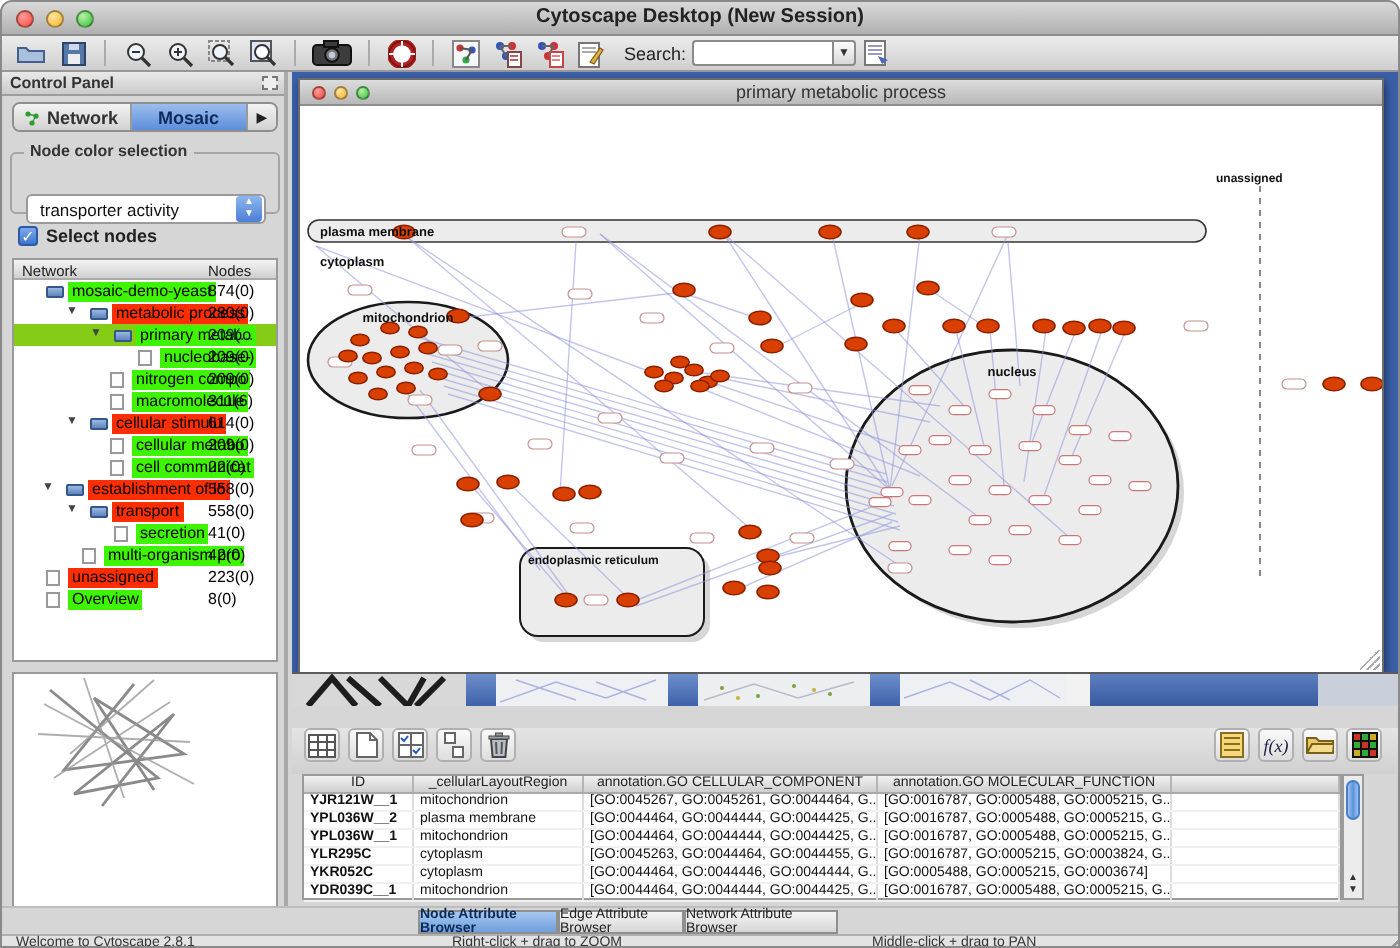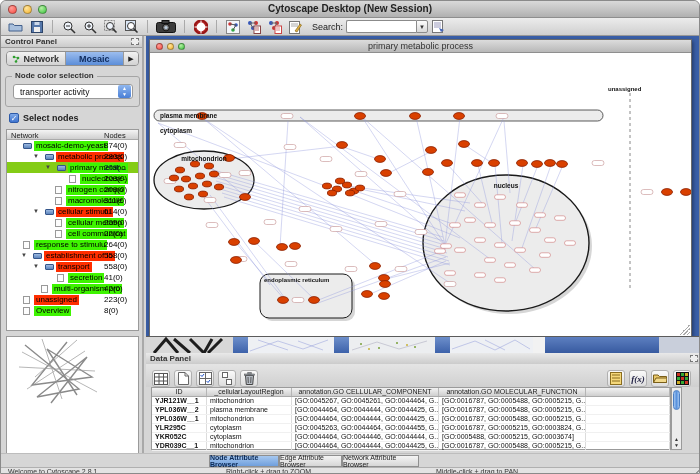--- a/index.html
+++ b/index.html
@@ -32,21 +32,21 @@
   .cpanel{position:absolute;left:0;top:0;width:143px;height:431px;background:#d6d6d6;border-right:2px solid #a9a9a9;}
   .panel-hdr{position:absolute;left:0;top:0;width:100%;height:12px;background:linear-gradient(#e9e9e9,#cbcbcb);border-bottom:1px solid #9d9d9d;font-size:8px;font-weight:bold;color:#333;padding:1px 4px;}
   .float-ico{position:absolute;right:3px;top:2px;width:8px;height:7px;border:1px dashed #777;background:#eee;}
   .cp-tabs{position:absolute;left:5px;top:15px;width:133px;height:15px;display:flex;border:1px solid #8f8f8f;border-radius:4px;overflow:hidden;background:#dcdcdc;}
   .cp-tab{flex:1;display:flex;align-items:center;justify-content:center;font-size:9px;font-weight:bold;color:#333;background:linear-gradient(#f2f2f2,#d2d2d2);border-right:1px solid #9a9a9a;}
   .cp-tab.sel{background:linear-gradient(#9cbdee,#5c8ed9);color:#0e2a5c;}
   .cp-tab-arrow{width:14px;display:flex;align-items:center;justify-content:center;font-size:7px;color:#222;background:linear-gradient(#f2f2f2,#d2d2d2);}
   .net-glyph{width:8px;height:8px;margin-right:3px;}
   .groupbox{position:absolute;left:4px;top:40px;width:135px;height:31px;border:1px solid #a5a5a5;border-radius:3px;}
   .gb-title{position:absolute;left:6px;top:-6px;background:#d6d6d6;padding:0 3px;font-size:8px;font-weight:bold;color:#333;}
-  .combo{position:absolute;left:7px;top:7px;width:120px;height:15px;background:#fff;border:1px solid #9a9a9a;border-radius:3px;font-size:8.5px;color:#111;display:flex;align-items:center;}
+  .combo{position:absolute;left:7px;top:20px;width:120px;height:15px;background:#fff;border:1px solid #9a9a9a;border-radius:3px;font-size:8.5px;color:#111;display:flex;align-items:center;}
   .combo .val{flex:1;padding-left:6px;}
   .combo .stepper{width:13px;height:13px;margin:0 1px;border-radius:2px;background:linear-gradient(#8fb7ef,#4a7fd6);color:#fff;font-size:5px;line-height:6px;text-align:center;}
   .chk-row{position:absolute;left:8px;top:77px;display:flex;align-items:center;gap:4px;}
   .chk{width:10px;height:10px;border-radius:2px;background:linear-gradient(#7fa9e8,#3f74cf);border:1px solid #2d5aa8;color:#fff;font-size:8px;line-height:9px;text-align:center;font-weight:bold;}
   .chk-label{font-size:9px;font-weight:bold;color:#222;}
 
   
   .tree{position:absolute;left:5px;top:93px;width:133px;height:202px;background:#fff;border:1px solid #9a9a9a;overflow:hidden;}
   .tree-hdr{height:10px;background:linear-gradient(#f4f4f4,#cfcfcf);border-bottom:1px solid #aaa;font-size:7.5px;color:#222;position:relative;}
   .tree-hdr .c1{position:absolute;left:4px;top:1px;}
@@ -75,21 +75,21 @@
   .canvas{position:relative;width:541px;height:283px;background:#fff;overflow:hidden;}
   .grip{position:absolute;right:1px;bottom:1px;width:10px;height:10px;background:
     linear-gradient(135deg,transparent 45%,#aaa 45%,#aaa 52%,transparent 52%,transparent 63%,#aaa 63%,#aaa 70%,transparent 70%,transparent 81%,#aaa 81%,#aaa 88%,transparent 88%);}
 
   
   .strip{position:absolute;left:0;top:300px;width:555px;height:17px;border-top:1px solid #5b5b5b;overflow:hidden;}
   .strip>div{position:absolute;top:0;height:17px;}
 
   
   .dpanel{position:absolute;left:145px;top:352px;width:555px;height:100px;background:#d6d6d6;}
-  .dp-toolbar{position:absolute;left:0;top:11px;width:100%;height:23px;display:flex;align-items:flex-end;padding:0 6px;background:linear-gradient(#e4e4e4,#d0d0d0);font-weight:bold;}
+  .dp-toolbar{position:absolute;left:0;top:11px;width:100%;height:23px;display:flex;align-items:flex-start;padding:0 6px;background:linear-gradient(#e4e4e4,#d0d0d0);}
   .dp-ico{width:18px;height:17px;margin-right:4px;display:flex;align-items:center;justify-content:center;border:1px solid #b0b0b0;border-radius:3px;background:linear-gradient(#fafafa,#ddd);}
   .dp-spacer{flex:1;}
   .dtable{position:absolute;left:5px;top:34px;width:520px;height:63px;background:#fff;border:1px solid #9a9a9a;font-size:7px;}
   .dt-hdr{display:flex;height:9px;background:linear-gradient(#f2f2f2,#cfcfcf);border-bottom:1px solid #aaa;color:#222;}
   .dt-hdr span{border-right:1px solid #b5b5b5;text-align:center;overflow:hidden;white-space:nowrap;}
   .dt-row{display:flex;height:9px;border-bottom:1px solid #f0f0f0;color:#111;}
   .dt-row span{border-right:1px solid #dcdcdc;padding-left:3px;overflow:hidden;white-space:nowrap;}
   .dt-row span:first-child{font-weight:bold;}
   .dscroll{position:absolute;left:525px;top:34px;width:11px;height:63px;border:1px solid #9a9a9a;background:#ececec;}
   .dthumb{position:absolute;left:1px;top:2px;width:7px;height:20px;border-radius:4px;background:linear-gradient(90deg,#9ec3f0,#5a92dd,#9ec3f0);border:1px solid #4a7ec4;}
@@ -320,25 +320,20 @@
             </div>
             <div class="tree-row">
               <span class="tr-file" style="left: 48px;"></span>
               <span class="tr-label green" style="left: 59px;">cellular metabo</span>
               <span class="tr-count">209(0)</span>
             </div>
             <div class="tree-row">
               <span class="tr-file" style="left: 48px;"></span>
               <span class="tr-label green" style="left: 59px;">cell communicat</span>
               <span class="tr-count">22(0)</span>
-            </div>
-            <div class="tree-row">
-              <span class="tr-file" style="left: 16px;"></span>
-              <span class="tr-label green" style="left: 27px;">response to stimulu</span>
-              <span class="tr-count">264(0)</span>
             </div>
             <div class="tree-row">
               <span class="tr-arrow" style="left: 14px;">▼</span>
               <span class="tr-folder" style="left: 26px;"></span>
               <span class="tr-label red" style="left: 37px;">establishment of lo</span>
               <span class="tr-count">558(0)</span>
             </div>
             <div class="tree-row">
               <span class="tr-arrow" style="left: 26px;">▼</span>
               <span class="tr-folder" style="left: 38px;"></span>
@@ -603,24 +598,20 @@
             </svg>
         </div>
         <div style="left:387px;width:12px;background:#f2f2f2;"></div>
         <div style="left:399px;width:114px;background:linear-gradient(#5d7fc0,#35589e);"></div>
         <div style="left:513px;width:42px;background:#c9cfdb;"></div>
       </div>
     </div>
   </div>
 
   <div class="dpanel">
-    <div class="panel-hdr">
-      <span>Data Panel</span>
-      <span class="float-ico"></span>
-    </div>
     <div class="dp-toolbar">
       <span class="dp-ico">
           <svg width="14" height="12">
             <rect x="0.5" y="0.5" width="13" height="11" fill="#fff" stroke="#555"></rect>
             <line x1="0.5" y1="4" x2="13.5" y2="4" stroke="#555"></line>
             <line x1="0.5" y1="8" x2="13.5" y2="8" stroke="#555"></line>
             <line x1="5" y1="0.5" x2="5" y2="11.5" stroke="#555"></line>
             <line x1="9.5" y1="0.5" x2="9.5" y2="11.5" stroke="#555"></line>
           </svg>
         </span>

